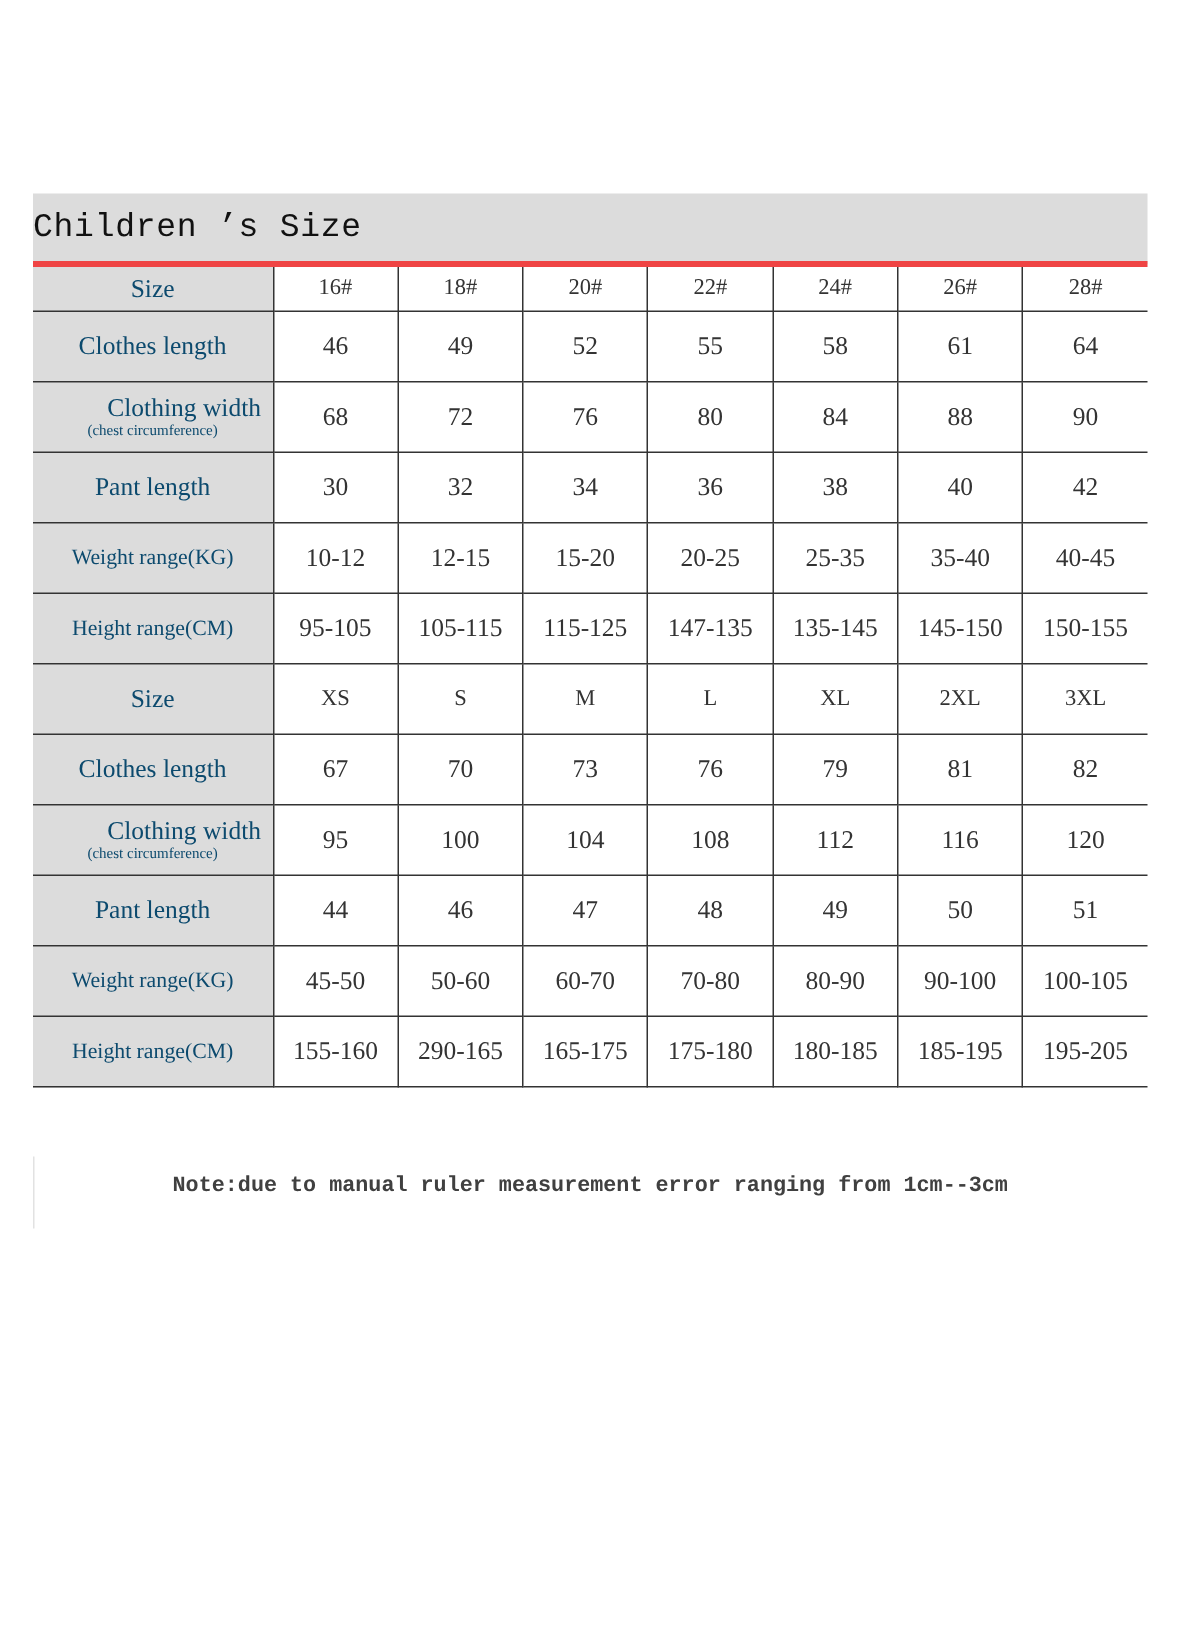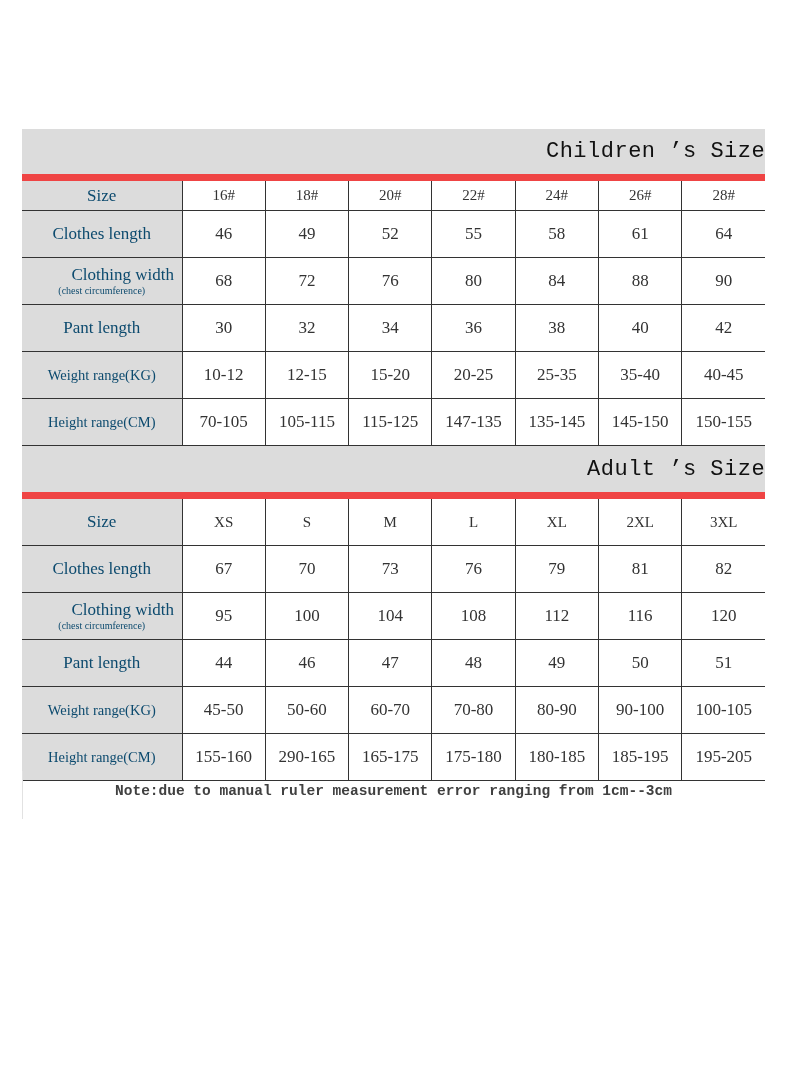--- a/index.html
+++ b/index.html
@@ -33,25 +33,25 @@
       border-collapse: collapse;
       width: 743px;
       table-layout: fixed;
     }
     table.size-table col.label-col { width: 160px; }
     table.size-table col.val-col { width: 83.3px; }
     .title-row td {
       background: #dcdcdc;
       height: 46px;
       padding: 0;
-      text-align: right;
+      text-align: left;
       font-family: "Liberation Mono", "DejaVu Sans Mono", monospace;
       font-size: 22px;
       color: #111;
-      border-bottom: 7px solid #ef4444;
+      border-bottom: 4px solid #ef4444;
       letter-spacing: 0.5px;
     }
     .title-row.first td { height: 45px; }
     tr.data-row td {
       border: 1.5px solid #333;
       text-align: center;
       padding: 0;
       font-family: "Liberation Serif", "DejaVu Serif", serif;
       font-size: 17px;
       color: #333;
@@ -164,32 +164,29 @@
         <td>10-12</td>
         <td>12-15</td>
         <td>15-20</td>
         <td>20-25</td>
         <td>25-35</td>
         <td>35-40</td>
         <td>40-45</td>
       </tr>
       <tr class="data-row h47">
         <td class="label small">Height range(CM)</td>
-        <td>70-105</td>
+        <td>95-105</td>
         <td>105-115</td>
         <td>115-125</td>
         <td>147-135</td>
         <td>135-145</td>
         <td>145-150</td>
         <td>150-155</td>
       </tr>
 
-      <tr class="title-row">
-        <td colspan="8">Adult ’s Size</td>
-      </tr>
       <tr class="data-row h47 size-hdr">
         <td class="label">Size</td>
         <td class="val">XS</td>
         <td class="val">S</td>
         <td class="val">M</td>
         <td class="val">L</td>
         <td class="val">XL</td>
         <td class="val">2XL</td>
         <td class="val">3XL</td>
       </tr>

